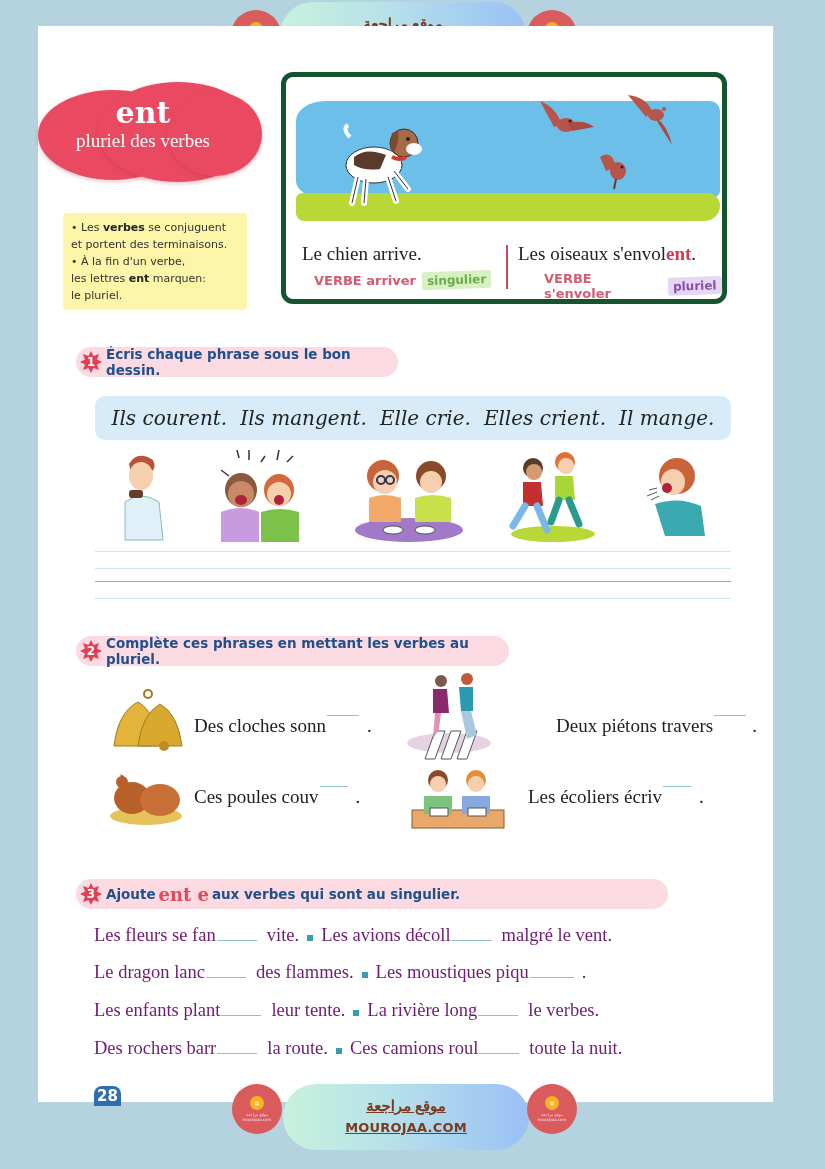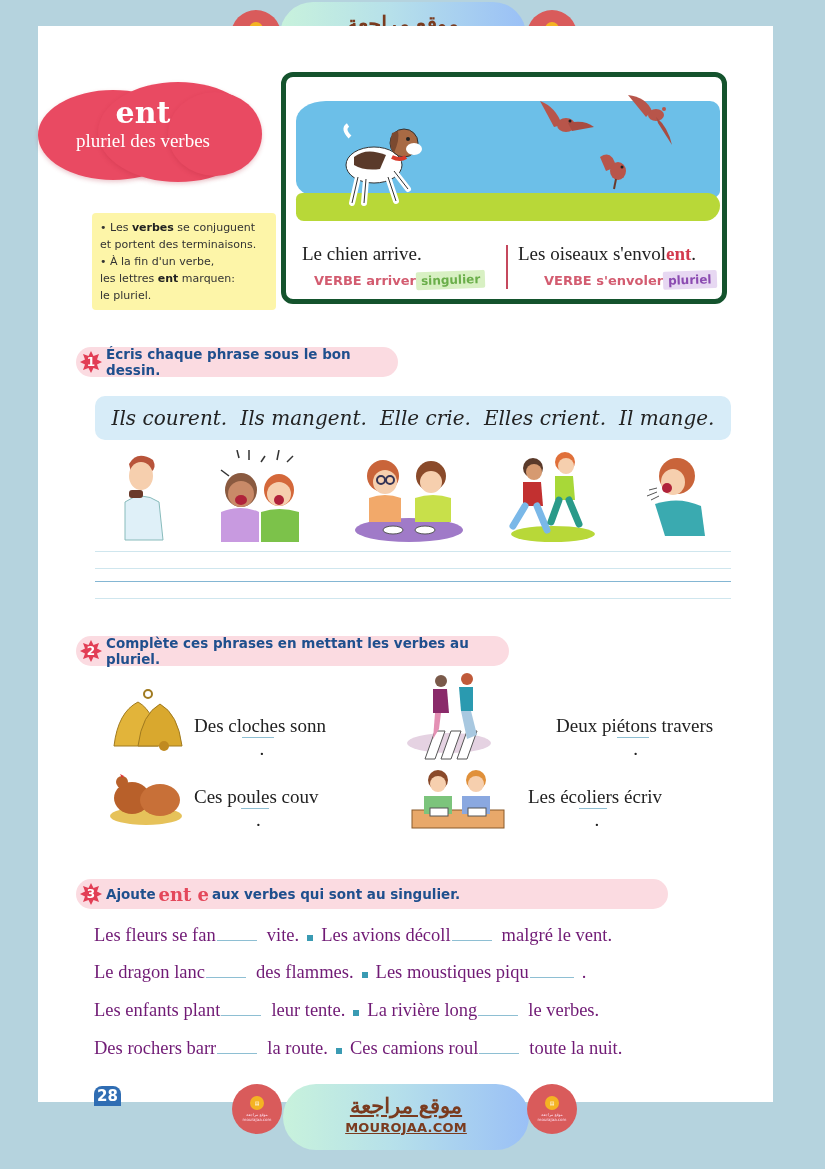--- a/index.html
+++ b/index.html
@@ -10,21 +10,21 @@
 
   
   .wm { position: absolute; left: 0; width: 825px; height: 70px; }
   .wm-top { top: 0; }
   .wm-bot { top: 1082px; }
   .wm-pill { position: absolute; width: 246px; height: 66px; border-radius: 33px;
     background: linear-gradient(90deg, #c8f2dc 0%, #b6e0ea 45%, #9ac0f6 100%);
     display: flex; flex-direction: column; align-items: center; justify-content: center; }
   .wm-top .wm-pill { left: 280px; top: 2px; }
   .wm-bot .wm-pill { left: 283px; top: 2px; }
-  .wm-ar { font-family: Liberation Sans, sans-serif; font-weight: bold; font-size: 21px; color: #7a3b1f; text-decoration: underline; line-height: 22px; direction: rtl; }
+  .wm-ar { font-family: Liberation Serif, serif; font-weight: bold; font-size: 15px; color: #7a3b1f; text-decoration: underline; line-height: 22px; direction: rtl; }
   .wm-en { font-family: "DejaVu Sans", sans-serif; font-weight: bold; font-size: 13px; color: #7a3b1f; text-decoration: underline; letter-spacing: 0.2px; line-height: 22px; }
   .wm-logo { position: absolute; width: 50px; height: 50px; border-radius: 50%; background: #d95b5b;
     display: flex; flex-direction: column; align-items: center; justify-content: center; }
   .wm-top .wm-logo.l { left: 231px; top: 10px; }
   .wm-top .wm-logo.r { left: 527px; top: 10px; }
   .wm-bot .wm-logo.l { left: 232px; top: 2px; }
   .wm-bot .wm-logo.r { left: 527px; top: 2px; }
   .wm-logo .dot { width: 14px; height: 14px; border-radius: 50%; background: #f4b323; font-size: 5px; color: #fff; display:flex; align-items:center; justify-content:center; font-family: "DejaVu Sans", sans-serif; font-weight: bold;}
   .wm-logo .tiny { font-family: "DejaVu Sans", sans-serif; font-size: 4px; color: #fde; margin-top: 2px; line-height: 5px; text-align: center; }
 
@@ -32,37 +32,37 @@
   .title-cloud { position: absolute; left: 38px; top: 82px; width: 224px; height: 100px; }
   .title-cloud .blob { position: absolute; background: #e94a62; border-radius: 50%; box-shadow: 0 2px 4px rgba(180,40,60,0.25); }
   .title-cloud .b1 { left: 0; top: 8px; width: 150px; height: 90px; }
   .title-cloud .b2 { left: 60px; top: 0; width: 160px; height: 100px; }
   .title-cloud .b3 { left: 130px; top: 10px; width: 94px; height: 84px; }
   .title-cloud .txt { position: absolute; left: 0; top: 14px; width: 210px; text-align: center; color: #fff; }
   .title-cloud .big { font-family: "DejaVu Serif", serif; font-weight: bold; font-size: 30px; line-height: 34px; }
   .title-cloud .sub { font-family: "Liberation Serif", serif; font-size: 19px; line-height: 22px; }
 
   
-  .rule { position: absolute; left: 92px; top: 213px; width: 184px; height: 97px; background: #fdf5a8; border-radius: 4px;
+  .rule { position: absolute; left: 63px; top: 213px; width: 184px; height: 97px; background: #fdf5a8; border-radius: 4px;
     font-family: "DejaVu Sans", sans-serif; font-size: 11px; line-height: 17px; color: #333; padding: 6px 8px; }
   .rule b { color: #222; }
 
   
   .example { position: absolute; left: 281px; top: 72px; width: 446px; height: 232px; border: 5px solid #14532d; border-radius: 12px; background: #fff; }
   .scene { position: absolute; left: 10px; top: 10px; width: 424px; height: 140px; }
   .sky { position: absolute; left: 0; top: 14px; width: 424px; height: 100px; background: #6cbfe8; border-radius: 30px 10px 20px 40px / 20px 10px 10px 20px; }
   .grass { position: absolute; left: 0; top: 106px; width: 424px; height: 28px; background: #b8d838; border-radius: 8px 16px 20px 10px; }
   .dog { position: absolute; left: 40px; top: 30px; width: 92px; height: 90px; }
   .bird { position: absolute; }
   .ex-sentence { position: absolute; top: 166px; font-family: "Liberation Serif", serif; font-size: 19px; color: #222; }
   .ex-sentence .hl { color: #d33a4e; font-weight: bold; }
   .ex-left { left: 16px; }
   .ex-right { left: 232px; }
   .ex-divider { position: absolute; left: 220px; top: 168px; width: 2px; height: 44px; background: #c5485d; }
-  .ex-meta { position: absolute; top: 194px; font-family: "DejaVu Sans", sans-serif; font-weight: bold; font-size: 13px; color: #d35c70; display: flex; align-items: center; }
+  .ex-meta { position: absolute; top: 194px; font-family: "DejaVu Sans", sans-serif; font-weight: bold; font-size: 13px; color: #d35c70; display: flex; align-items: center; gap: 6px; }
   .ex-meta-left { left: 28px; }
   .ex-meta-right { left: 258px; }
   .tag { font-family: "DejaVu Sans", sans-serif; font-weight: bold; font-size: 12px; padding: 2px 5px; border-radius: 2px; }
   .tag-sing { background: #d8f0c3; color: #6aae4a; transform: rotate(-2deg); }
   .tag-plur { background: #e7d8f2; color: #8b4bb1; transform: rotate(-2deg); }
 
   
   .ex-head { position: absolute; height: 30px; background: #fbdbe1; border-radius: 15px; display: flex; align-items: center; padding-left: 30px;
     font-family: "DejaVu Sans", sans-serif; font-weight: bold; font-size: 13.5px; color: #1f4f8d; }
   .ex-head .num { position: absolute; left: 4px; top: 4px; width: 22px; height: 22px; display:flex; align-items:center; justify-content:center; color: #fff; font-size: 12px; }
@@ -80,21 +80,21 @@
 
   
   .pics { position: absolute; left: 95px; top: 450px; width: 636px; height: 95px; }
   .pic { position: absolute; top: 0; height: 95px; }
 
   
   .wline { position: absolute; left: 95px; width: 636px; height: 1px; background: #cfe6ee; }
   .wline.mid { background: #84b6d3; }
 
   
-  .ex2-item { position: absolute; font-family: "Liberation Serif", serif; font-size: 19px; color: #222; display: flex; align-items: center; flex-direction: column; }
+  .ex2-item { position: absolute; font-family: "Liberation Serif", serif; font-size: 19px; color: #222; display: flex; align-items: flex-start; }
   .blank { display: inline-block; border-bottom: 1px solid #8ebfd3; height: 1px; margin: 0 4px 0 1px; }
   .ex2-pic { position: absolute; }
 
   
   .ex3-line { position: absolute; left: 94px; font-family: "Liberation Serif", serif; font-size: 18.5px; color: #701a75; display: flex; align-items: baseline; white-space: nowrap; }
   .sq { display: inline-block; width: 6px; height: 6px; background: #3a9bb3; margin: 0 8px 2px 8px; }
 
   
   .pagenum { position: absolute; left: 94px; top: 1086px; width: 27px; height: 20px; background: #2f6db3; border-radius: 8px 8px 0 0; color: #fff;
     font-family: "DejaVu Sans", sans-serif; font-weight: bold; font-size: 15px; display:flex; align-items:flex-start; justify-content:center; padding-top: 1px; }

